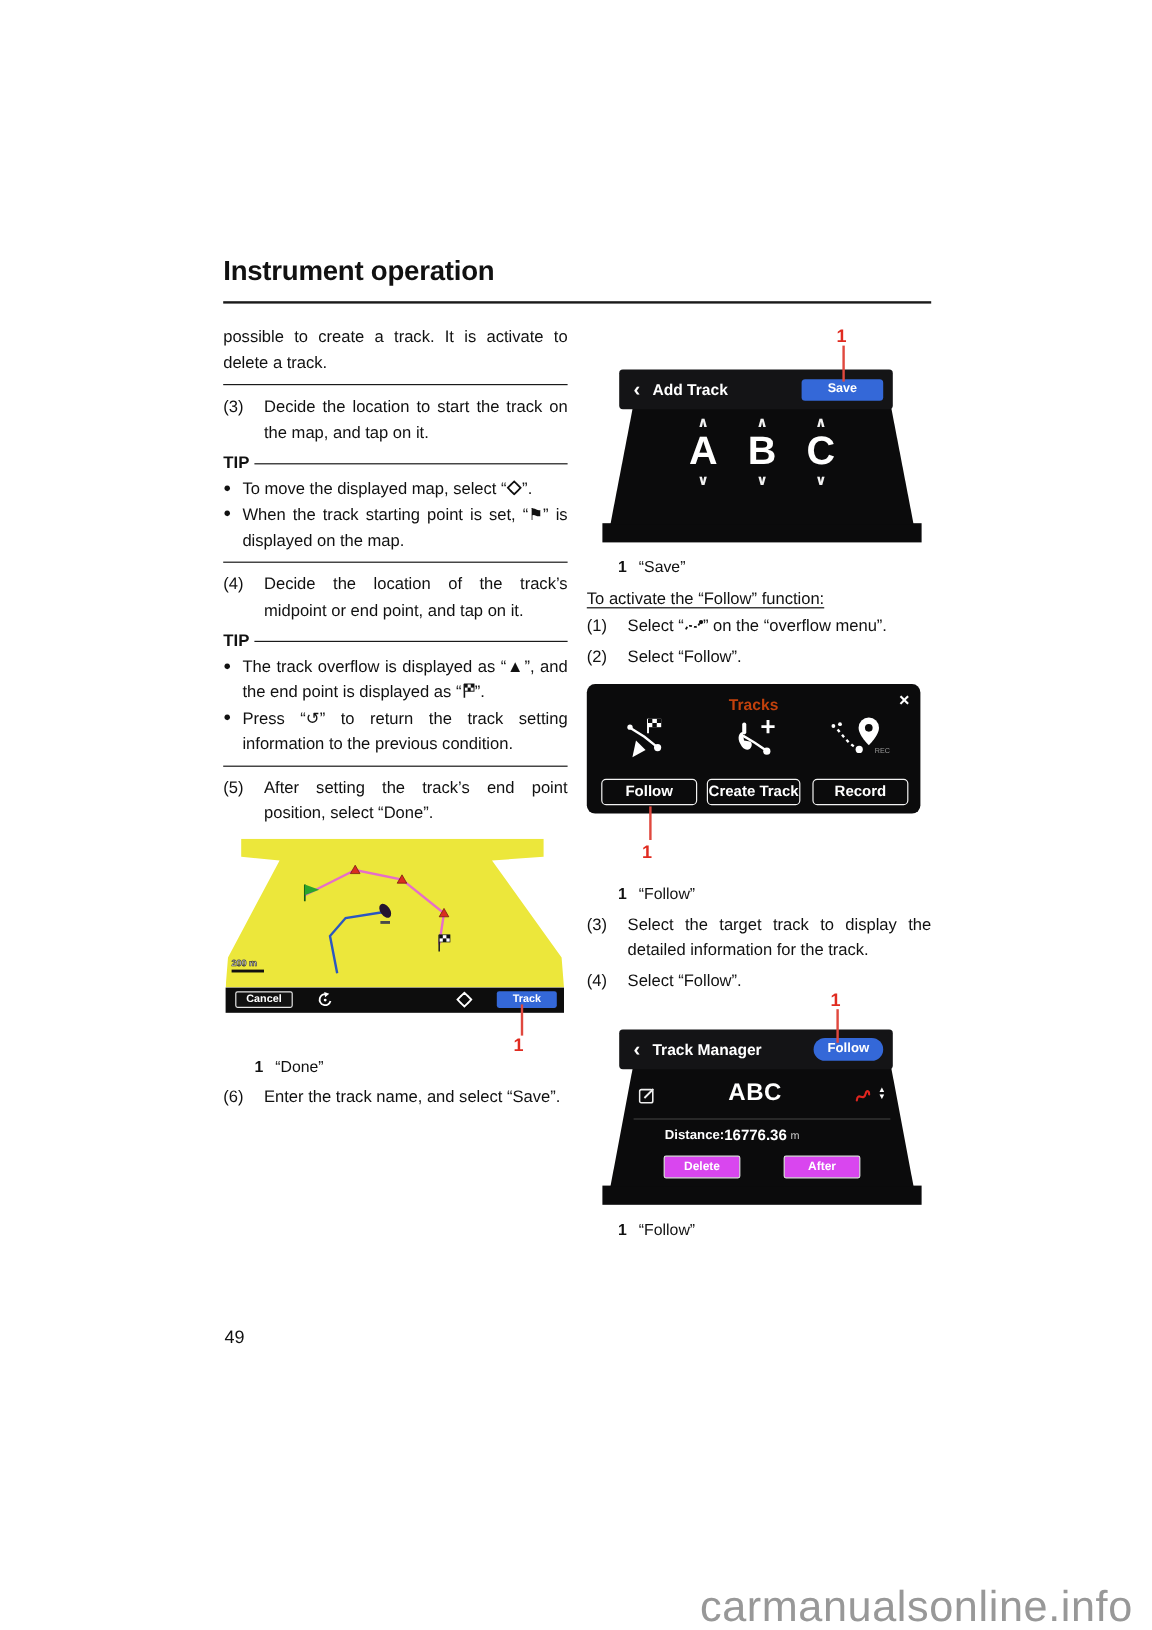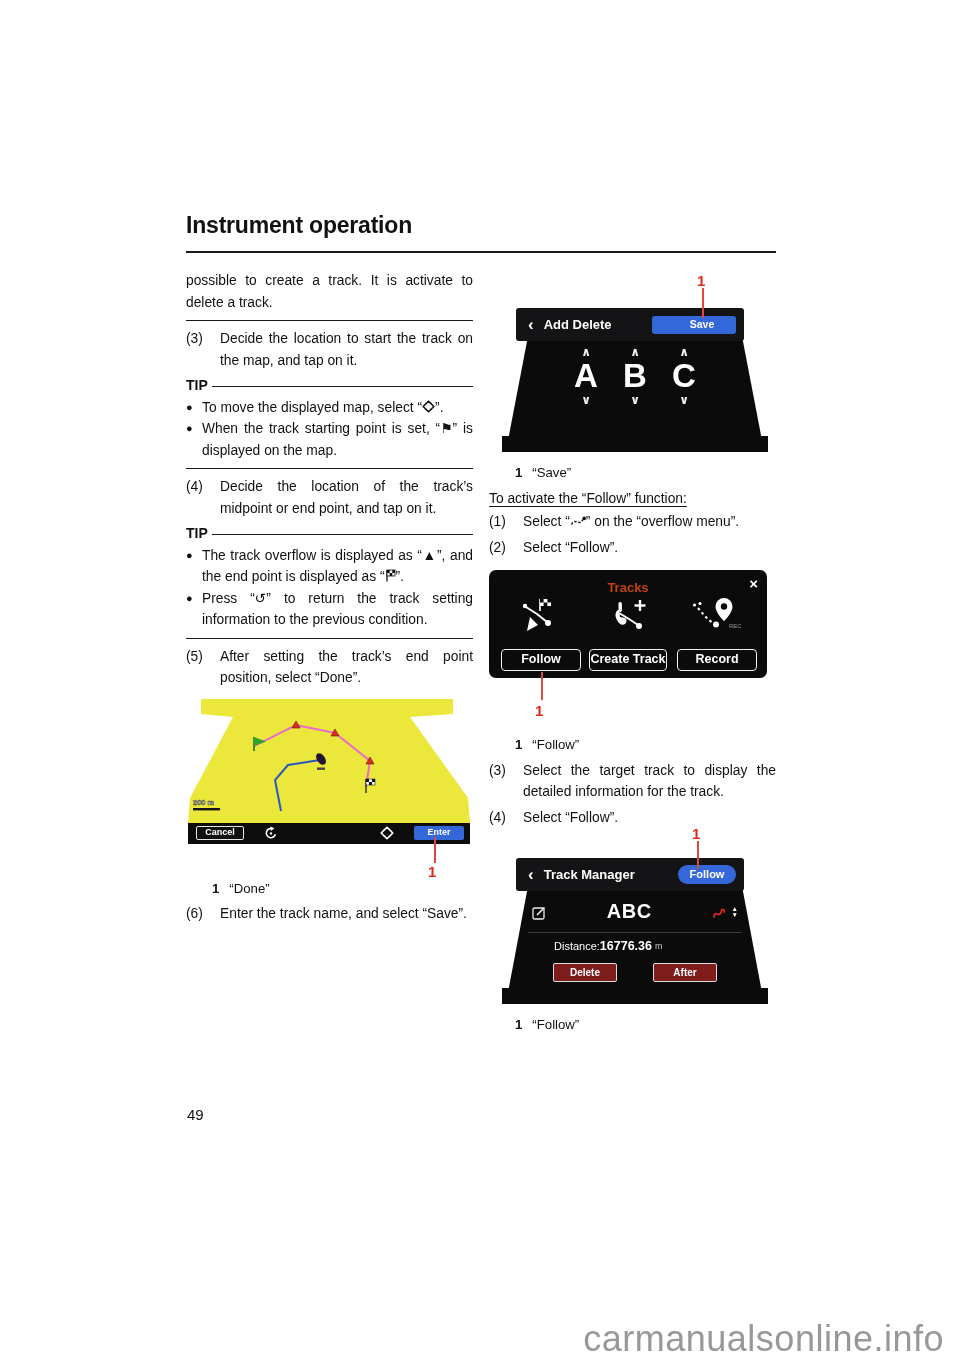--- a/index.html
+++ b/index.html
@@ -44,42 +44,42 @@
   .tb-cancel{left:8px;width:48px;border:1px solid #e5e5e5;background:#111;}
   .tb-done{right:6px;width:50px;background:#3468d8;}
   .tb-ic{position:absolute;top:3.5px;}
   
   .shot{width:266px;position:relative;}
   .shot-head{margin-left:14px;width:228px;height:33px;background:#141416;border-radius:3px;
     display:flex;align-items:center;position:relative;z-index:2;}
   .back{color:#fff;font-size:17px;font-weight:bold;margin-left:12px;line-height:1;}
   .shot-title{color:#fff;font-weight:bold;font-size:13px;margin-left:10px;}
   .save-btn{margin-left:auto;margin-right:8px;width:68px;height:18px;background:#3468d8;border-radius:3px;
-    color:#fff;font-size:10.5px;font-weight:bold;display:flex;align-items:center;justify-content:center;padding-left:16px;}
+    color:#fff;font-size:10.5px;font-weight:bold;display:flex;align-items:center;justify-content:center;}
   .follow-pill{margin-left:auto;margin-right:8px;width:58px;height:19px;background:#3468d8;border-radius:10px;
     color:#fff;font-size:11px;font-weight:bold;display:flex;align-items:center;justify-content:center;}
   .shot-body{margin-top:-1px;background:#0b0b0c;clip-path:polygon(9.5% 0,90.5% 0,97.5% 100%,2.5% 100%);}
   .shot-foot{height:16px;background:#0b0b0c;margin-top:-1px;}
   
   .abc-body{height:97px;display:flex;justify-content:center;gap:15px;}
   .spin{width:34px;display:flex;flex-direction:column;align-items:center;padding-top:6px;color:#fff;}
   .chev{font-size:12px;font-weight:bold;line-height:12px;opacity:.95;}
   .big-letter{font-size:33px;font-weight:bold;line-height:36px;}
   
   .mgr-body{height:99px;color:#fff;}
   .mgr-row1{display:flex;align-items:center;height:32px;padding:6px 30px 0 30px;}
   .mgr-name{flex:1;text-align:center;font-size:20px;font-weight:bold;letter-spacing:.5px;}
   .stepper{display:flex;flex-direction:column;margin-left:5px;font-size:6.5px;line-height:6.5px;color:#fff;}
   .mgr-div{height:1px;background:#3c3c3c;margin:4px 26px 0 26px;}
   .mgr-row2{display:flex;align-items:center;height:28px;padding-left:52px;}
-  .dist-label{font-size:11px;font-weight:normal;}
+  .dist-label{font-size:11px;font-weight:bold;}
   .dist-val{font-size:12.5px;font-weight:bold;}
   .dist-unit{font-size:9px;color:#ccc;margin-left:3px;}
   .mgr-row3{display:flex;justify-content:center;gap:36px;margin-top:2px;}
-  .mgr-btn{width:62px;height:17px;border:1px solid #ddd;border-radius:2px;background:#7f1d1d;
+  .mgr-btn{width:62px;height:17px;border:1px solid #ddd;border-radius:2px;background:#d946ef;
     color:#fff;font-size:10px;font-weight:bold;display:flex;align-items:center;justify-content:center;}
   
   .tracks-dialog{position:relative;width:278px;height:108px;background:#0b0b0c;border-radius:7px;margin-top:12px;}
   .tracks-title{position:absolute;top:7px;left:0;right:0;text-align:center;color:#c2410c;font-size:13px;font-weight:bold;}
   .tracks-close{position:absolute;top:3px;right:9px;color:#fff;font-size:15px;font-weight:bold;}
   .tr-icon{position:absolute;top:26px;}
   .tr-btn{position:absolute;top:79px;height:22px;border:1.5px solid #f2f2f2;border-radius:4px;
     color:#fff;font-size:12.5px;font-weight:bold;display:flex;align-items:center;justify-content:center;box-sizing:border-box;}
   
   .pageno{position:absolute;left:187px;top:1106px;font-size:15px;}
@@ -196,21 +196,21 @@
             <circle cx="7" cy="7.4" r="1.2" fill="#fff"></circle>
           </svg>
         <svg class="tb-ic" style="left:192px" width="14" height="14" viewBox="0 0 13 13">
             <g fill="none" stroke="#fff" stroke-width="1.5" stroke-linecap="round">
               <path d="M4,3.6 L6.5,1.2 L9,3.6"></path>
               <path d="M4,9.4 L6.5,11.8 L9,9.4"></path>
               <path d="M3.6,4 L1.2,6.5 L3.6,9"></path>
               <path d="M9.4,4 L11.8,6.5 L9.4,9"></path>
             </g>
           </svg>
-        <div class="tb-btn tb-done">Enter</div>
+        <div class="tb-btn tb-done">Track</div>
       </div>
       <div class="leader" style="left:246px;top:138px;height:26px;"></div>
       <div class="cnum" style="left:240px;top:165px;">1</div>
     </div>
 
     <div class="figcap">
       <span class="n">1</span>
       <span>“Done”</span>
     </div>
 
@@ -221,21 +221,21 @@
   </div>
 
   <div class="col col-right">
 
     <div class="fig-wrap" style="padding-top:38px;margin-left:13px;">
       <div class="cnum" style="left:195px;top:3px;">1</div>
       <div class="leader" style="left:200px;top:18px;height:30px;"></div>
       <div class="shot">
         <div class="shot-head">
           <span class="back">‹</span>
-          <span class="shot-title">Add Delete</span>
+          <span class="shot-title">Add Track</span>
           <span class="save-btn">Save</span>
         </div>
         <div class="shot-body abc-body">
           <div class="spin">
             <span class="chev">∧</span>
             <span class="big-letter">A</span>
             <span class="chev">∨</span>
           </div>
           <div class="spin">
             <span class="chev">∧</span>

